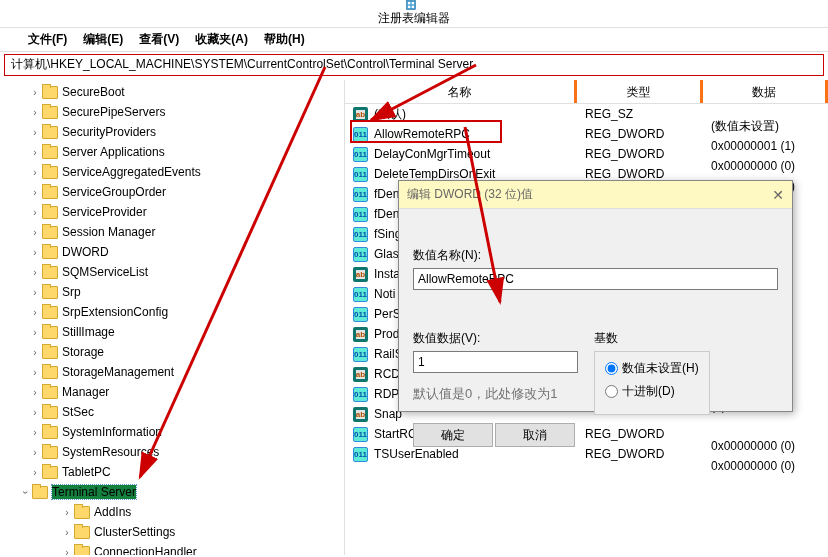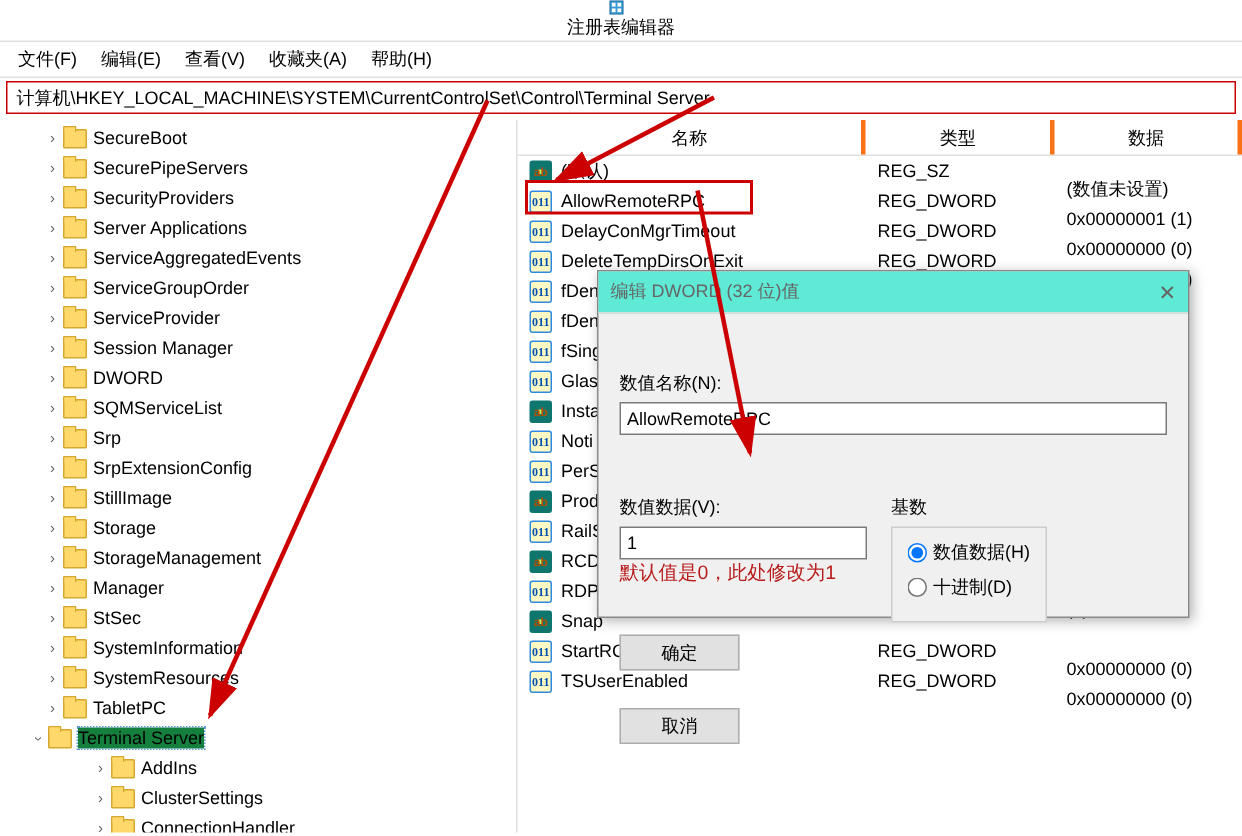--- a/index.html
+++ b/index.html
@@ -1,59 +1,59 @@
 <!DOCTYPE html>
 <html><head>
 <meta charset="utf-8">
 <style>
 * { margin: 0; padding: 0; box-sizing: border-box; font-family: "Microsoft YaHei", "Segoe UI", sans-serif; }
 body { width: 828px; height: 557px; background: #fff; font-size: 12px; color: #000; position: relative; overflow: hidden; }
 .titlebar { height: 28px; display: flex; align-items: center; padding: 0 6px; border-bottom: 1px solid #e0e0e0; flex-direction: column; }
 .titlebar .app-icon { width: 16px; height: 16px; margin-right: 6px; }
-.menubar { height: 24px; display: flex; align-items: flex-start; padding: 0 4px; border-bottom: 1px solid #e0e0e0; }
+.menubar { height: 24px; display: flex; align-items: flex-start; padding: 0 20px; border-bottom: 1px solid #e0e0e0; font-weight: bold; }
 .menubar span { padding: 3px 8px; cursor: default; }
-.pathbar { height: 22px; border: 1px solid #c00; margin: 2px 4px 4px 4px; padding: 2px 6px; display: flex; align-items: center; }
+.pathbar { height: 22px; border: 1px solid #c00; margin: 2px 4px 4px 4px; padding: 2px 6px; display: flex; align-items: flex-end; }
 .content { display: flex; height: calc(100% - 82px); }
 .tree { width: 345px; overflow: hidden; border-right: 1px solid #e0e0e0; padding-top: 2px; }
 .tree-row { height: 20px; display: flex; align-items: center; padding-left: 28px; white-space: nowrap; }
 .tree-row .chev { width: 14px; display: inline-block; text-align: center; color: #666; font-size: 10px; }
 .tree-row .folder { width: 16px; height: 13px; background: #ffd86b; border: 1px solid #d4a82f; border-radius: 1px; margin-right: 4px; display: inline-block; position: relative; }
 .tree-row .folder::before { content: ""; position: absolute; top: -3px; left: -1px; width: 7px; height: 3px; background: #ffd86b; border: 1px solid #d4a82f; border-bottom: none; border-radius: 1px 1px 0 0; }
 .tree-row.expanded { padding-left: 18px; }
 .tree-row.child { padding-left: 60px; }
 .tree-row.selected span.label { background: #15803d; outline: 1px dotted #5a9bd4; }
 .list { flex: 1; position: relative; }
 .list-head { display: flex; height: 24px; border-bottom: 1px solid #e0e0e0; }
 .list-head div { padding: 4px 8px; border-right: 3px solid #f97316; text-align: center; }
 .list-head .c1 { width: 232px; }
 .list-head .c2 { width: 126px; }
 .list-head .c3 { flex: 1; }
 .list-row { display: flex; height: 20px; align-items: center; }
 .list-row .c1 { width: 232px; padding-left: 8px; display: flex; align-items: center; }
 .list-row .c2 { width: 126px; padding-left: 8px; }
 .list-row .c3 { flex: 1; padding-left: 8px; margin-top: 24px; }
 .val-icon { width: 15px; height: 15px; margin-right: 6px; border-radius: 2px; display: inline-flex; align-items: center; justify-content: center; font-size: 8px; font-weight: bold; }
-.val-str { background: #bef264; border: 6px solid #0f766e; color: #b05000; }
-.val-bin { background: #fef9c3; border: 1px solid #2f8ae0; color: #0050b0; font-family: Liberation Serif, serif; }
+.val-str { background: #e5e5e5; border: 3px solid #0f766e; color: #b05000; }
+.val-bin { background: #5eead4; border: 1px solid #2f8ae0; color: #0050b0; }
 .highlight-box { position: absolute; border: 2px solid #c00; pointer-events: none; }
 .dialog { position: absolute; left: 398px; top: 180px; width: 395px; height: 232px; background: #f0f0f0; border: 1px solid #888; box-shadow: 2px 2px 8px rgba(0,0,0,.3); }
-.dialog-title { height: 28px; display: flex; align-items: center; padding: 0 8px; background: #5eead4; border-bottom: 1px solid #ddd; color: #666; }
+.dialog-title { height: 28px; display: flex; align-items: center; padding: 0 8px; background: #fef9c3; border-bottom: 1px solid #ddd; color: #666; }
 .dialog-close { margin-left: auto; font-size: 14px; color: #666; cursor: default; }
 .dialog-body { padding: 10px 14px; }
 .dialog-body label { display: block; margin-bottom: 4px; margin-top: 28px; }
 .dialog-body input[type=text] { width: 100%; height: 22px; border: 1px solid #7a7a7a; padding: 0 4px; font-size: 12px; background: #fff; }
 .dialog-row { margin-bottom: 12px; }
 .dialog-flex { display: flex; gap: 16px; }
 .dialog-flex > div:first-child { width: 165px; }
 .radio-group { font-size: 12px; }
 .radio-group div { margin-bottom: 6px; display: flex; align-items: center; }
 .radio-group input { margin-right: 4px; }
-.dialog-buttons { display: flex; gap: 25px; margin-top: 8px; flex-direction: column; }
+.dialog-buttons { display: flex; gap: 2px; margin-top: 8px; }
 .dialog-buttons button { width: 80px; height: 24px; background: #e1e1e1; border: 1px solid #adadad; font-size: 12px; cursor: default; }
-.note { color: #b91c1c; font-size: 13px; margin-top: 0; }
+.note { color: #737373; font-size: 13px; margin-top: 12px; }
 svg.arrow { position: absolute; pointer-events: none; }
 </style>
 </head>
 <body>
 
 <div class="titlebar">
   <svg class="app-icon" viewBox="0 0 16 16">
       <rect x="1" y="1" width="14" height="14" fill="#3a9bd4" stroke="#2470a0"></rect>
       <rect x="3" y="3" width="4" height="4" fill="#fff"></rect>
       <rect x="9" y="3" width="4" height="4" fill="#fff"></rect>
@@ -368,21 +368,21 @@
       <div>
         <label>数值数据(V):</label>
         <input type="text" value="1" style="">
         <div class="note">默认值是0，此处修改为1</div>
       </div>
       <div>
         <label>基数</label>
         <div class="radio-group" style="border:1px solid #ccc;padding:8px 10px;background:#f0f0f0;">
           <div>
               <input type="radio" checked="" style="">
-              <span>数值数据(H)</span>
+              <span>数值未设置(H)</span>
             </div>
           <div>
               <input type="radio" style="">
               <span>十进制(D)</span>
             </div>
         </div>
       </div>
     </div>
     <div class="dialog-buttons">
       <button>确定</button>

